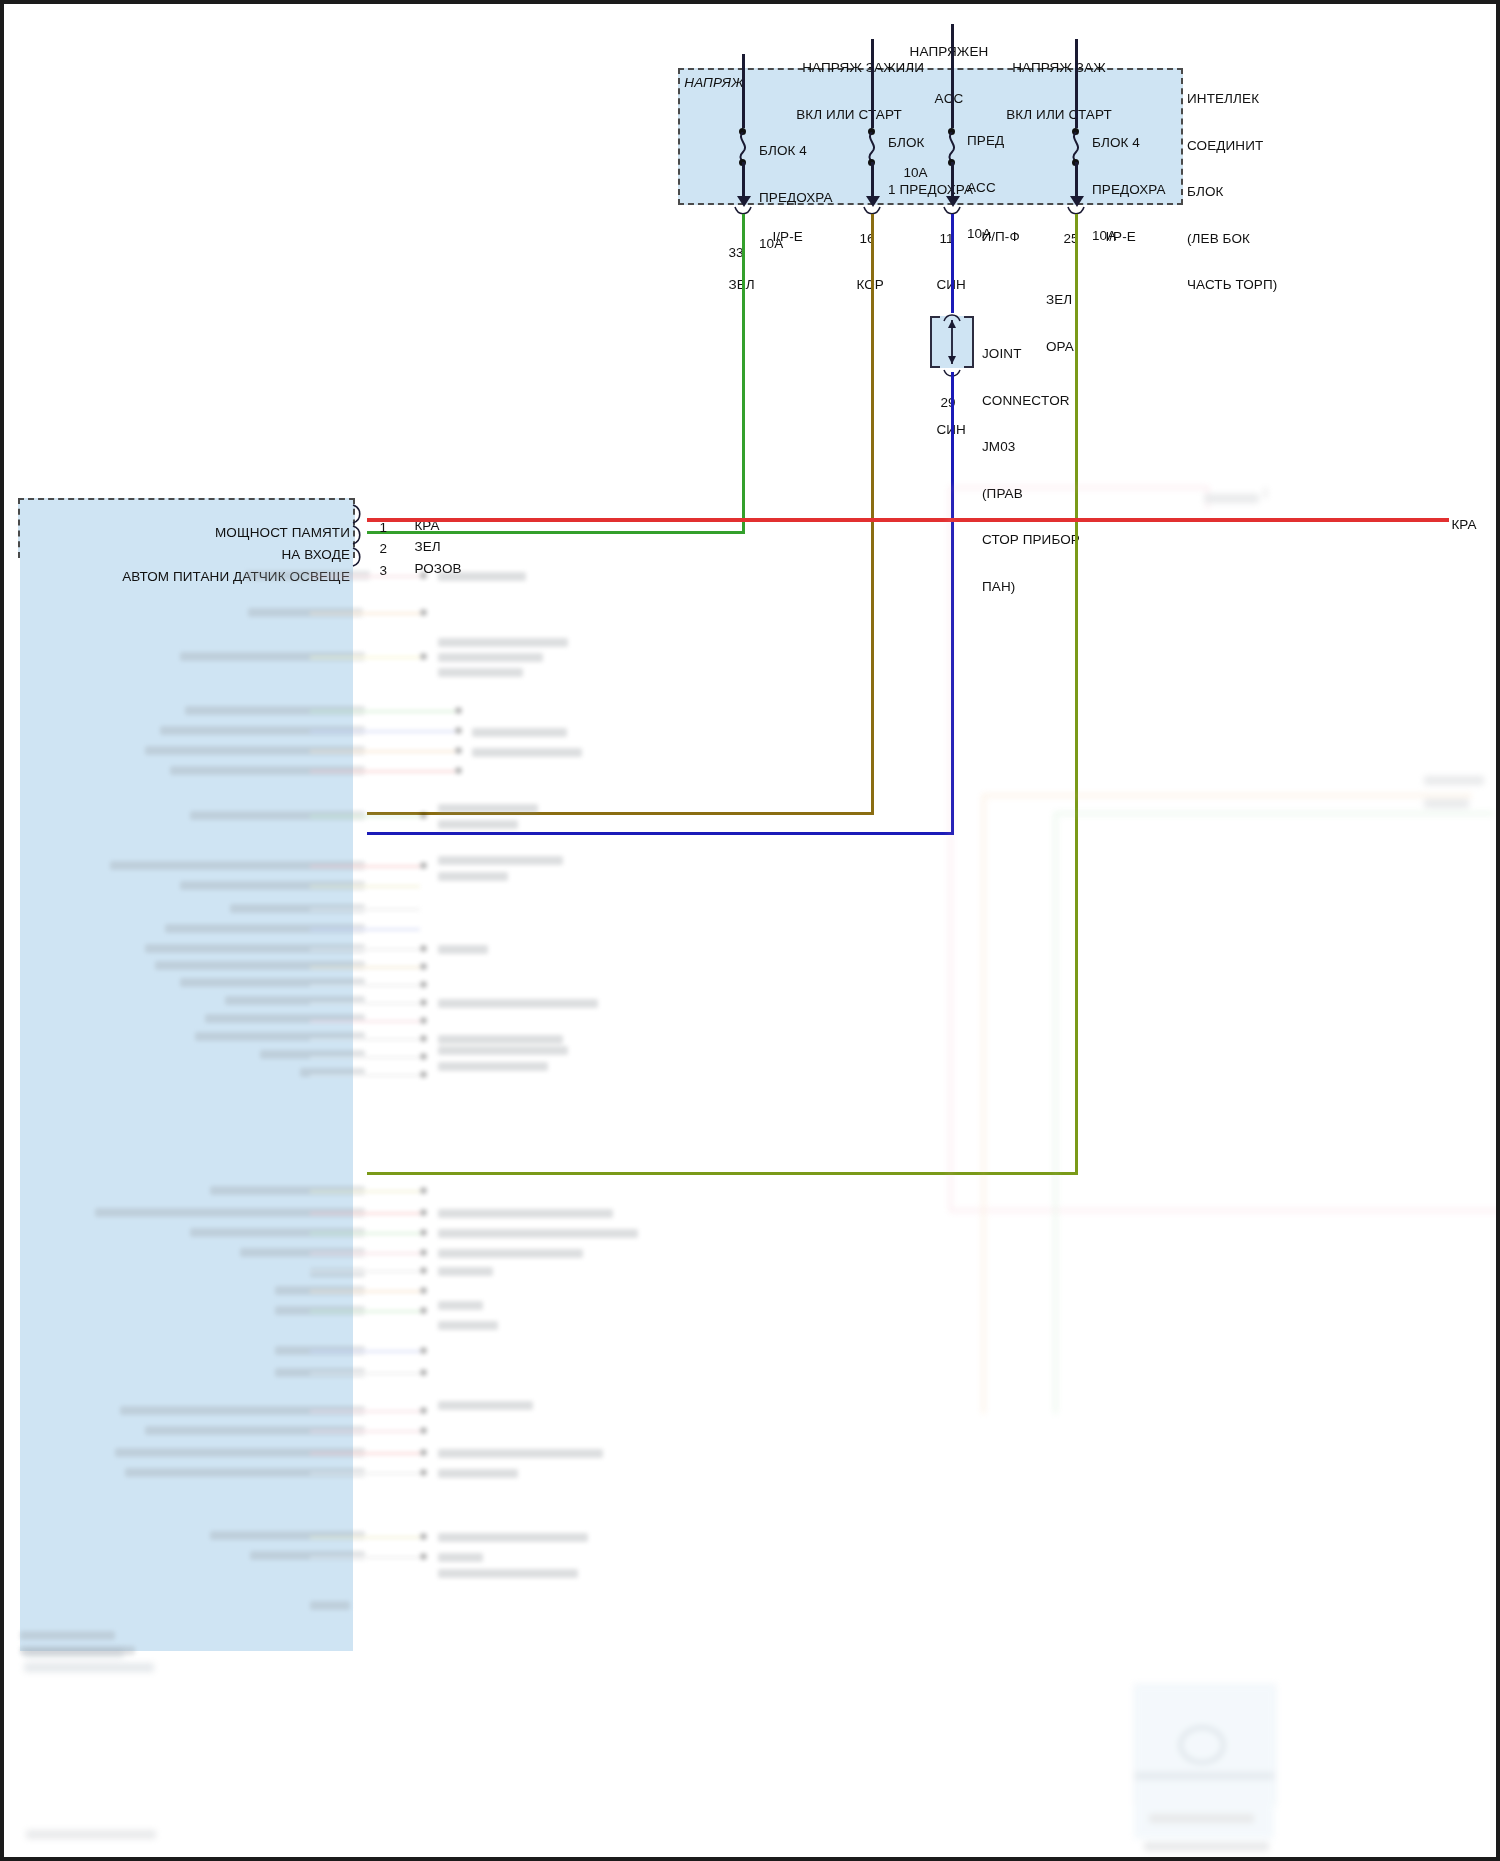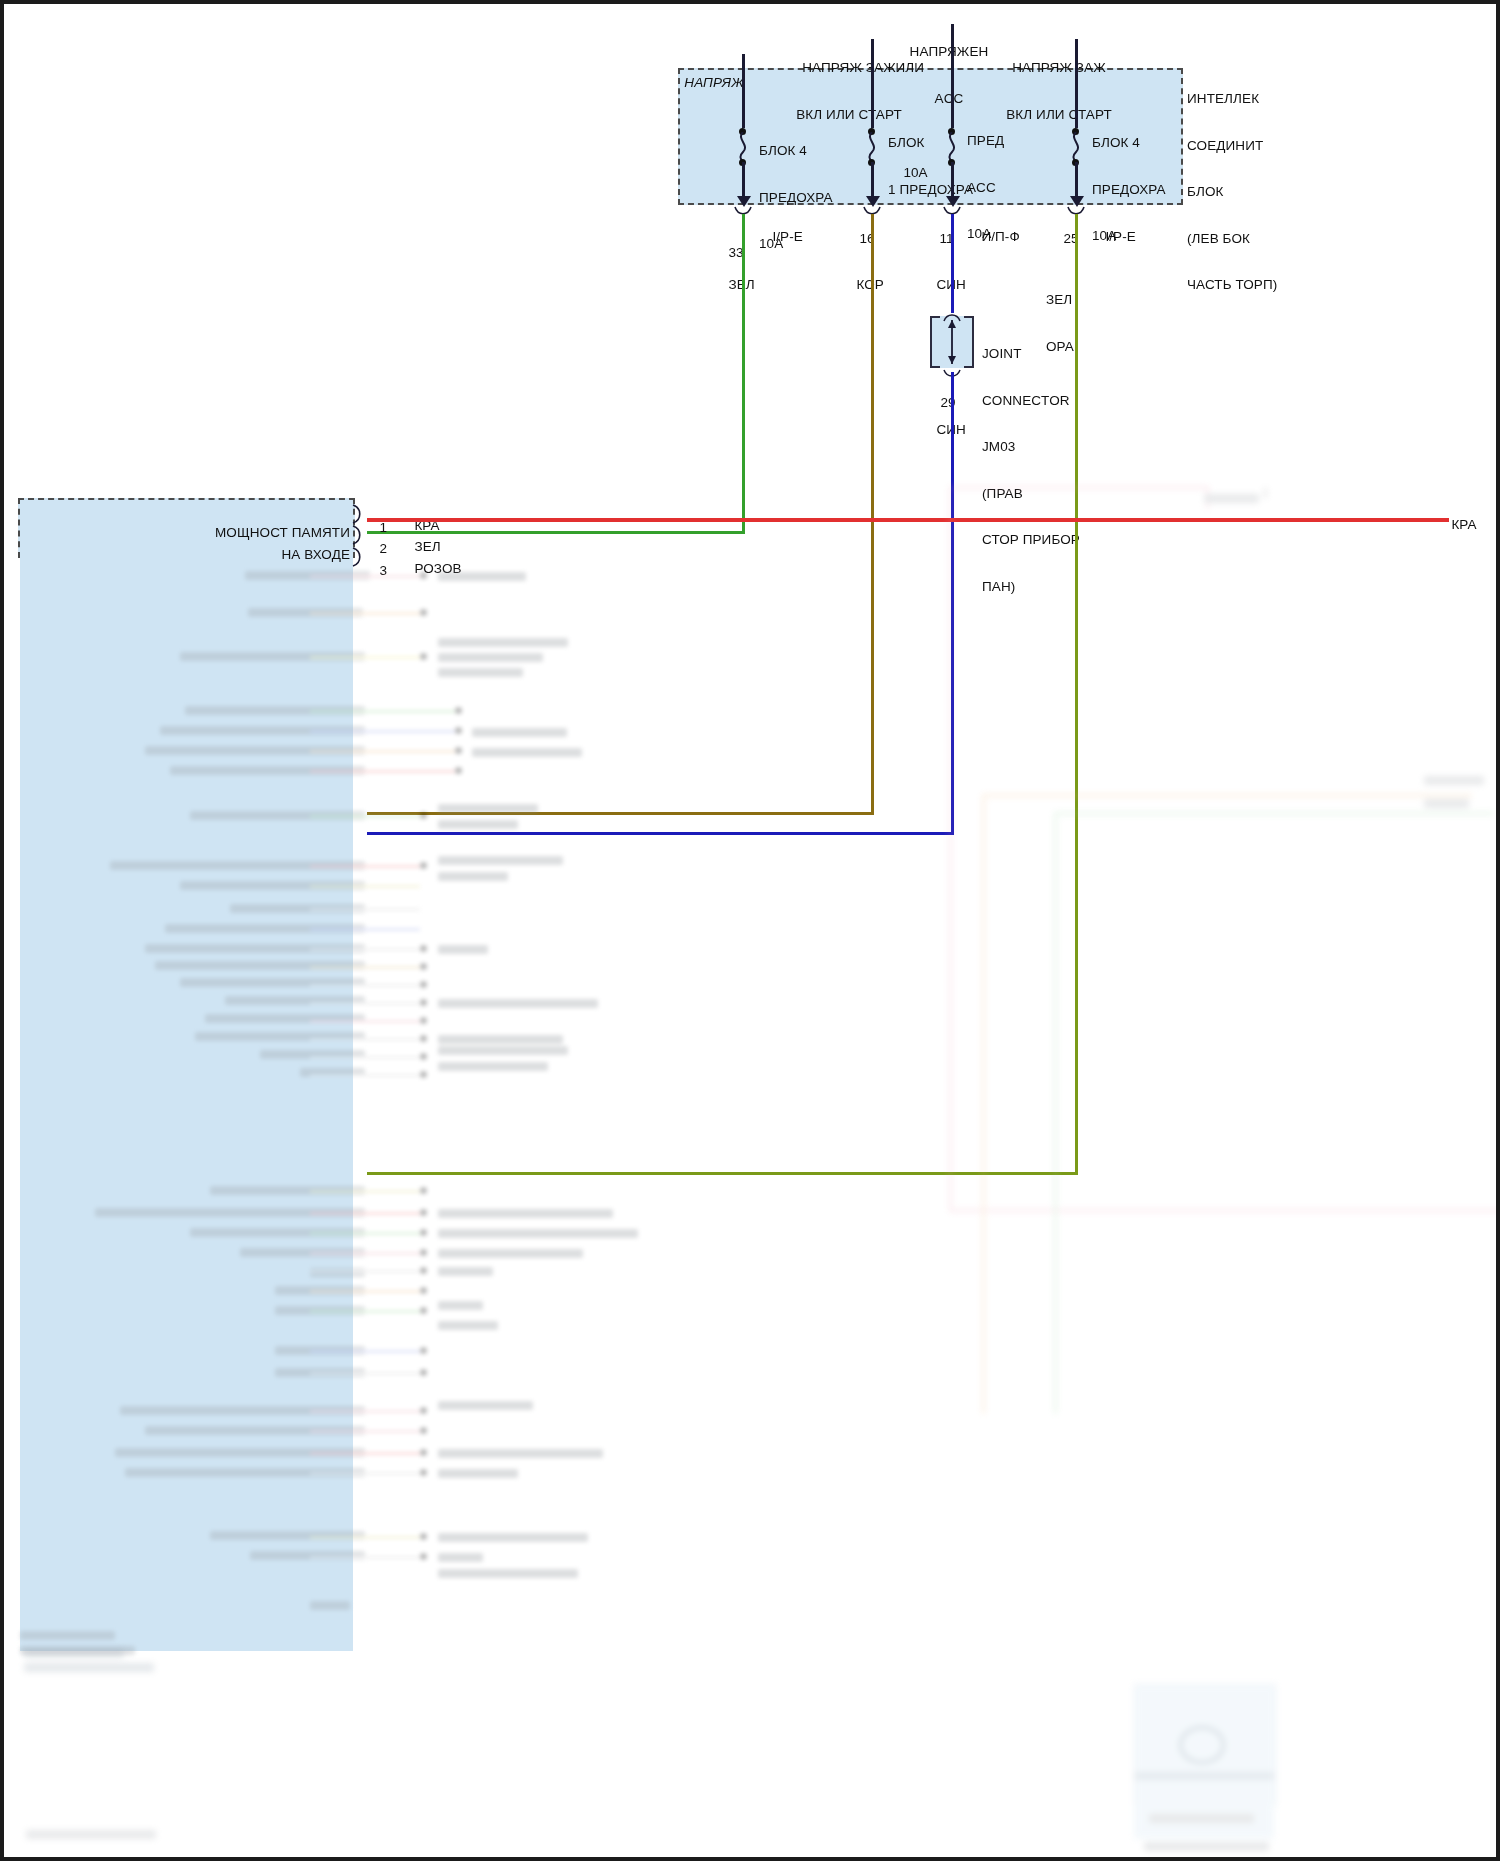--- a/index.html
+++ b/index.html
@@ -301,20 +301,23 @@
         <path d="M1,1 C10,4 10,16 1,19" stroke="#1a1a32" stroke-width="1.6" fill="none"></path>
       </svg>
   </div>
   <div class="abs txt" style="left:360px;top:521px;">
     <span>2</span>
   </div>
   <div class="abs txt" style="left:395px;top:519px;">
     <span>ЗЕЛ</span>
   </div>
 
+  <div class="abs txt r" style="left:60px;top:549px;width:286px;">
+    <span>АВТОМ ПИТАНИ ДАТЧИК ОСВЕЩЕ</span>
+  </div>
   <div class="pinbracket" style="left:348px;top:543px;">
     <svg width="12" height="20">
         <path d="M1,1 C10,4 10,16 1,19" stroke="#1a1a32" stroke-width="1.6" fill="none"></path>
       </svg>
   </div>
   <div class="abs txt" style="left:360px;top:543px;">
     <span>3</span>
   </div>
   <div class="abs txt" style="left:395px;top:541px;">
     <span>РОЗОВ</span>

